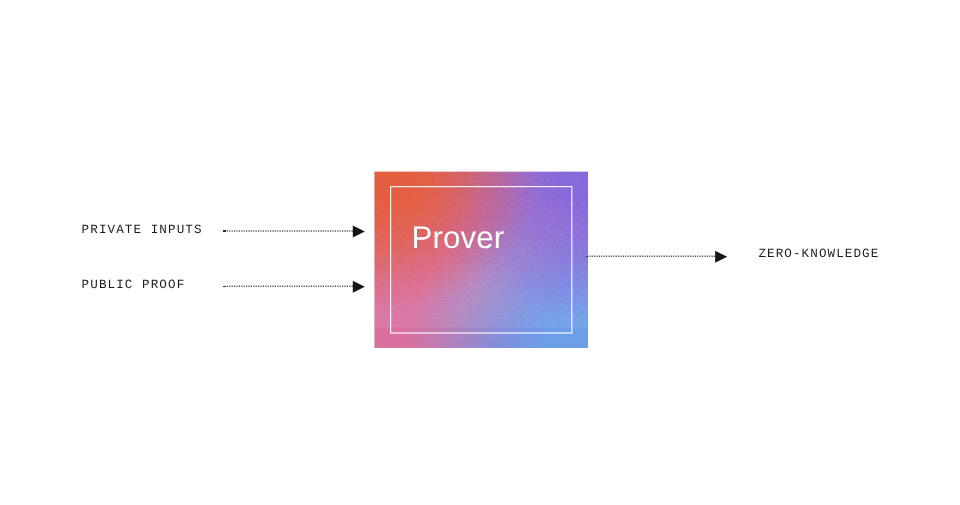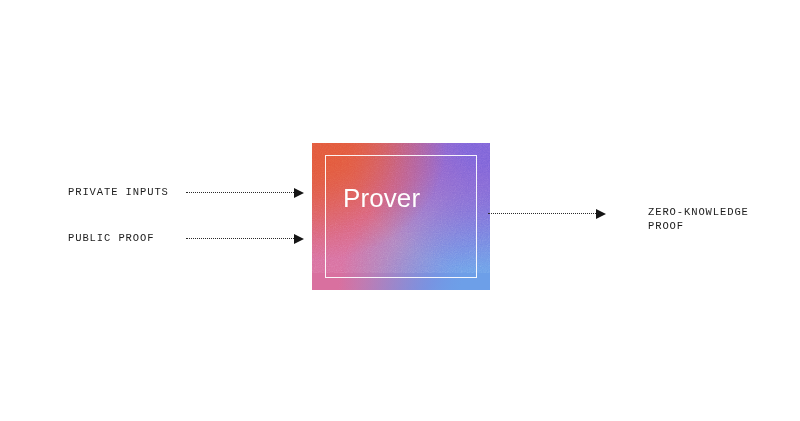--- a/index.html
+++ b/index.html
@@ -41,21 +41,21 @@
   #label-zk-proof {
     position: absolute;
     left: 632px;
     top: 205px;
     font-family: "Liberation Mono", "DejaVu Sans Mono", monospace;
     font-size: 10.5px;
     letter-spacing: 0.9px;
     color: #1c1c1c;
     line-height: 14px;
   }
-  #label-zk-proof .ln { display: block; white-space: pre; margin-left: 16px; }
+  #label-zk-proof .ln { display: block; white-space: pre; }
 
   
   .arrow { position: absolute; height: 14px; }
   .arrow .dots {
     position: absolute;
     left: 0;
     top: 6px;
     height: 0;
     border-top: 1.4px dotted #2b2b2b;
   }
@@ -167,16 +167,15 @@
     </div>
   </div>
 
   <div class="arrow" id="arrow-box-to-proof">
     <div class="dots"></div>
     <div class="head"></div>
   </div>
 
   <div id="label-zk-proof">
     <span class="ln">ZERO-KNOWLEDGE</span>
-    <span class="ln">PROOF</span>
   </div>
 
 </div>
 
 </body></html>

